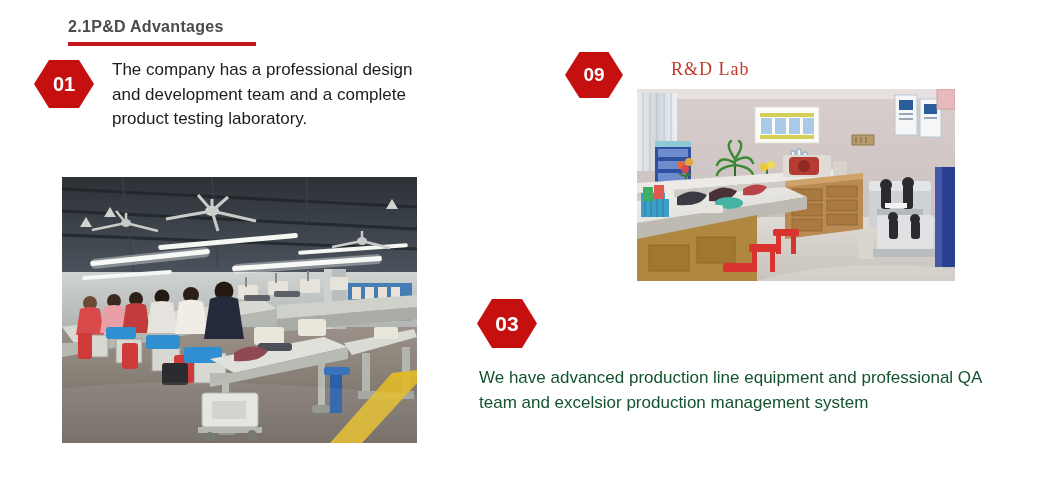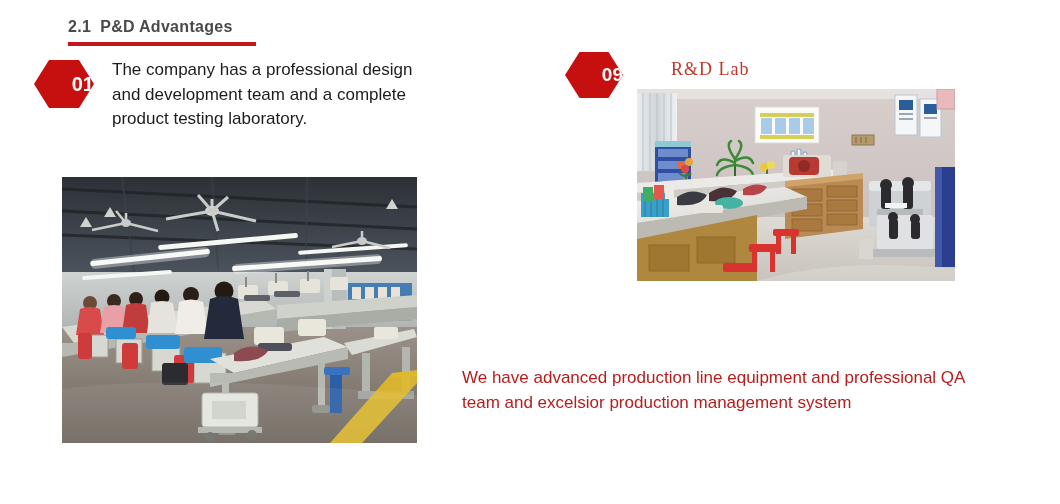--- a/index.html
+++ b/index.html
@@ -26,65 +26,65 @@
   .section-heading {
     position: absolute;
     left: 68px;
     top: 18px;
     font-size: 16px;
     font-weight: bold;
     color: #4a4a4a;
     letter-spacing: 0.3px;
     white-space: nowrap;
   }
-  .section-heading .num { margin-right: 9px; }
+  .section-heading .num { margin-right: 0; }
   .heading-rule {
     position: absolute;
     left: 68px;
     top: 42px;
     width: 188px;
     height: 4px;
     background: #c4161c;
   }
 
   
   .hexagon {
     position: absolute;
     background: #c5100f;
     -webkit-clip-path: polygon(25% 0%, 75% 0%, 100% 50%, 75% 100%, 25% 100%, 0% 50%);
     clip-path: polygon(25% 0%, 75% 0%, 100% 50%, 75% 100%, 25% 100%, 0% 50%);
     display: flex;
     align-items: center;
-    justify-content: flex-end;
+    justify-content: center;
     color: #ffffff;
     font-weight: bold;
     font-family: "Liberation Sans", sans-serif;
   }
   #hex-01 { left: 34px;  top: 60px;  width: 60px; height: 48px; font-size: 20px; }
   #hex-02 { left: 565px; top: 52px;  width: 58px; height: 46px; font-size: 19px; }
   #hex-03 { left: 477px; top: 299px; width: 60px; height: 49px; font-size: 21px; }
 
   
   .body-text-1 {
     position: absolute;
     left: 112px;
     top: 58px;
     width: 312px;
     font-size: 17px;
     line-height: 24.5px;
     color: #1c1c1c;
   }
   .body-text-3 {
     position: absolute;
-    left: 462px;
+    left: 479px;
     top: 366px;
     width: 540px;
     font-size: 17px;
     line-height: 24.5px;
-    color: #b91c1c;
+    color: #14532d;
   }
 
   
   .caption-rd {
     position: absolute;
     left: 647px;
     top: 59px;
     font-family: "Liberation Serif", serif;
     font-size: 18px;
     color: #c0392b;
@@ -534,15 +534,18 @@
 
       <rect x="298" y="78" width="20" height="100" fill="#2a3f8f"></rect>
       <rect x="298" y="78" width="7" height="100" fill="#4458ab"></rect>
 
       <rect x="222" y="150" width="14" height="20" fill="#d9d6cf"></rect>
 
       <path d="M120 192 Q200 168 318 180 L318 192 Z" fill="#ffffff" opacity="0.18"></path>
     </svg>
   </div>
 
+  <div class="hexagon" id="hex-03">
+    <span>03</span>
+  </div>
   <div class="body-text-3">We have advanced production line equipment and professional QA team and excelsior production management system</div>
 
 </div>
 
 </body></html>

